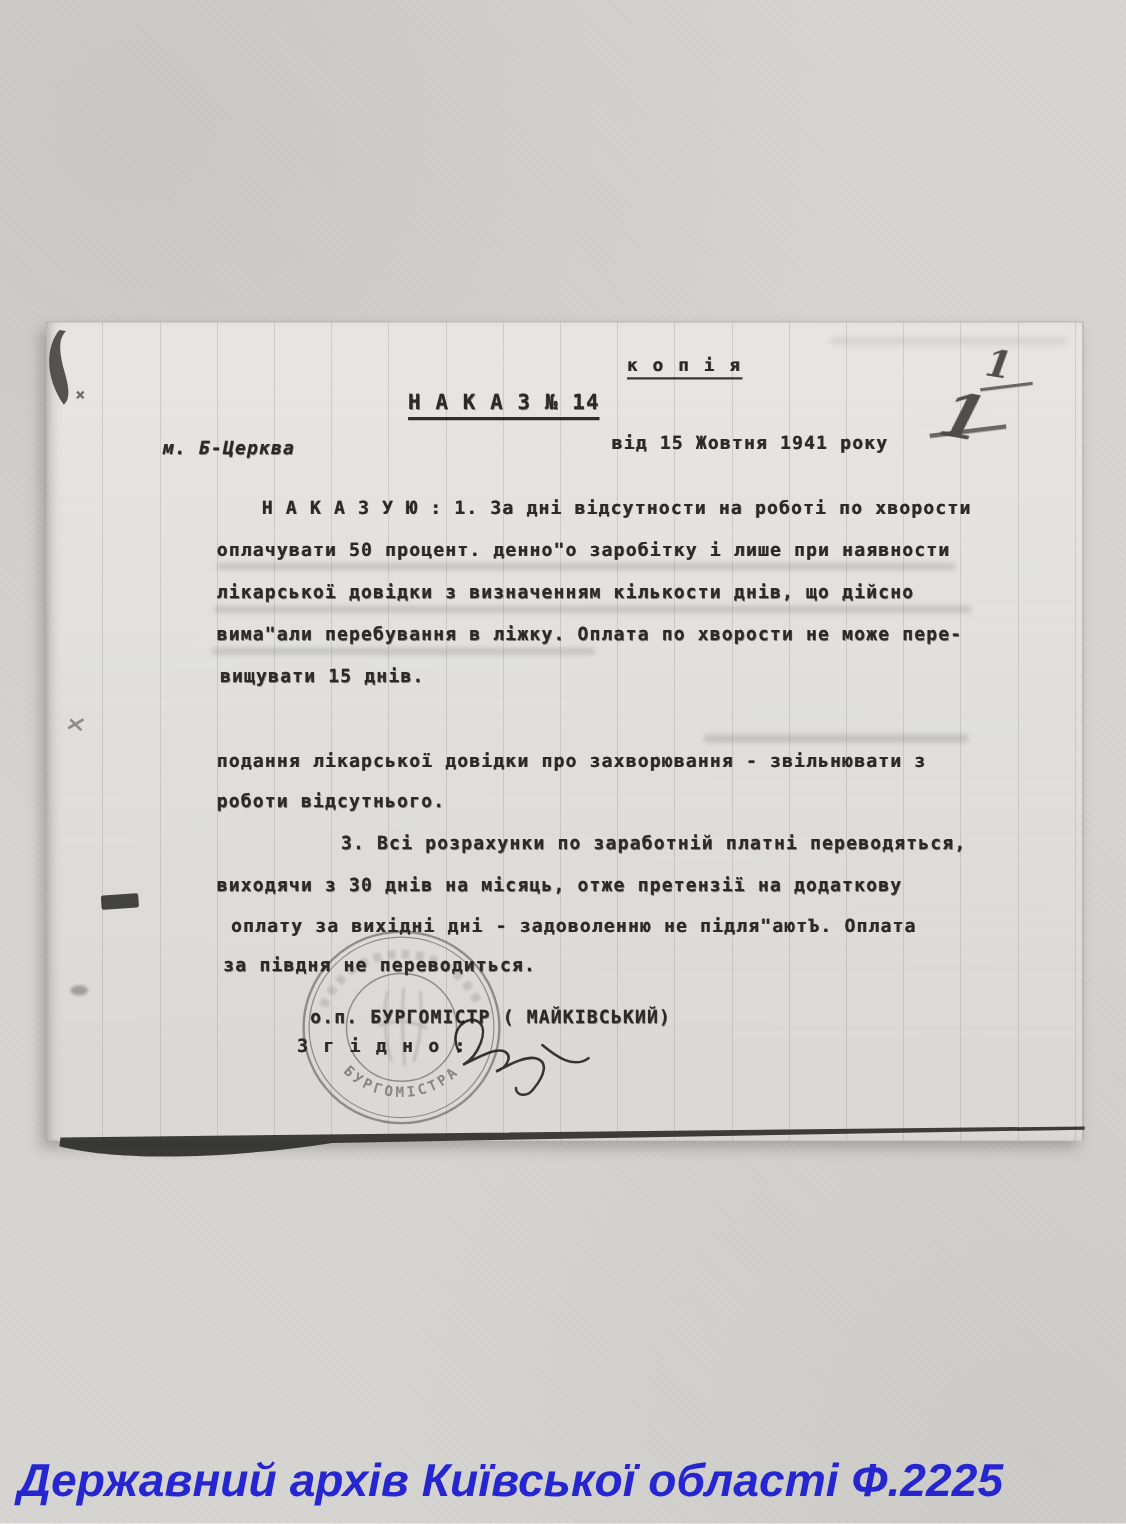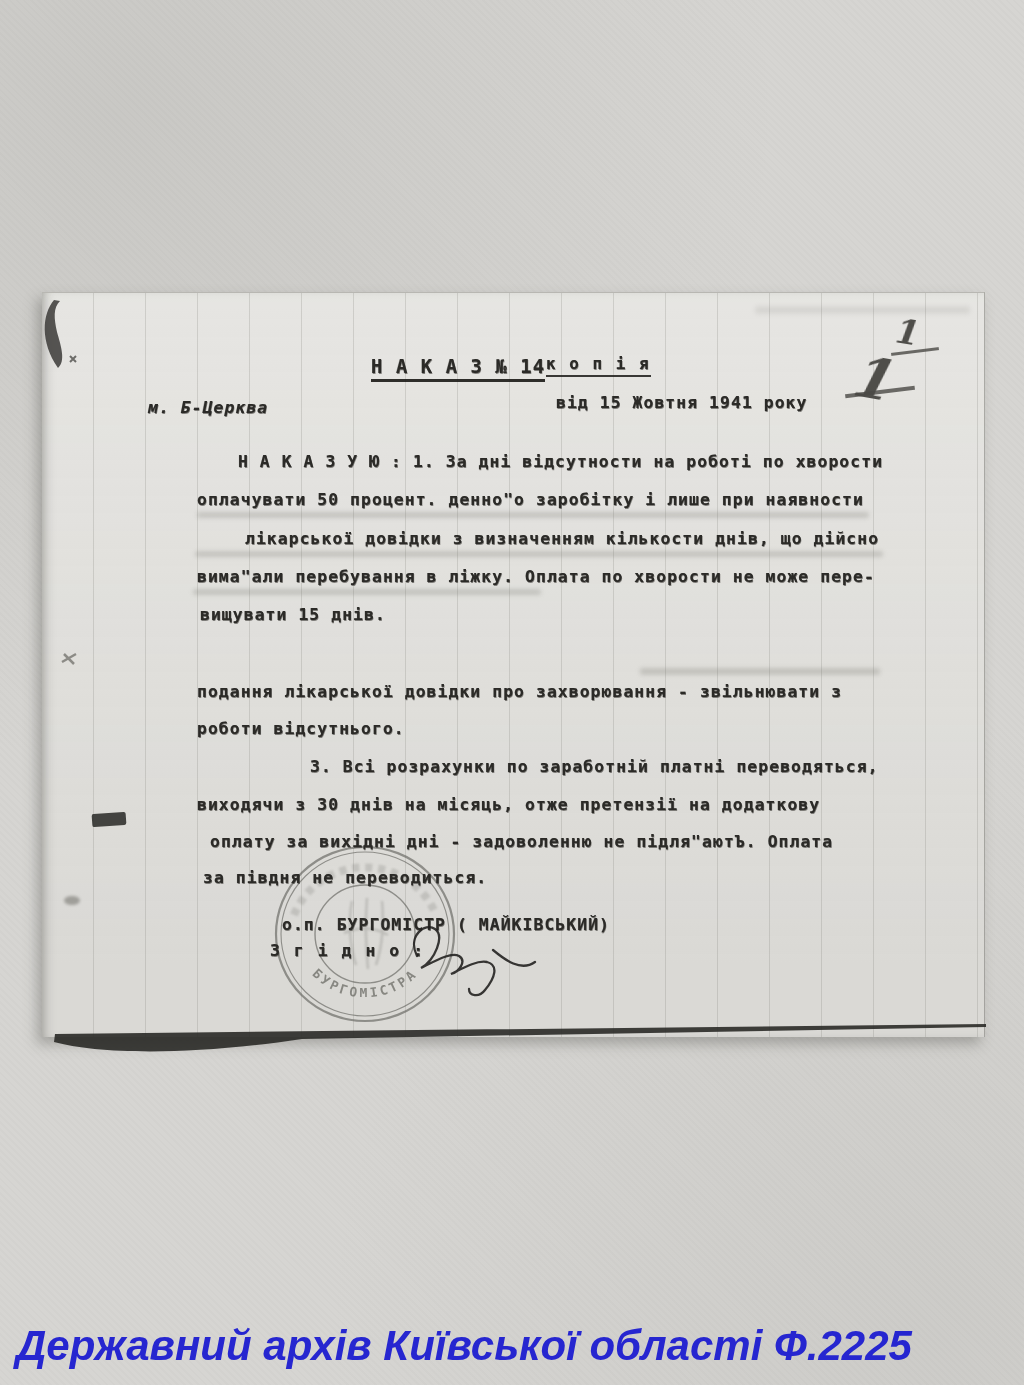--- a/index.html
+++ b/index.html
@@ -90,28 +90,28 @@
       <path d="M 80 58 C 76 78 78 104 84 122"></path>
       <path d="M 95 55 C 93 80 94 106 96 126"></path>
       <path d="M 110 58 C 112 80 110 104 104 122"></path>
       <path d="M 72 90 C 86 84 102 84 116 92"></path>
     </g>
     <text font-family="DejaVu Sans Mono, monospace" font-size="13" font-weight="700" fill="#55554f" letter-spacing="3">
       <textPath href="#starc" startOffset="50%" text-anchor="middle">БУРГОМІСТРА</textPath>
     </text>
   </svg>
 
-  <div class="tl underline2" style="left:546px;top:322px;font-size:16px;letter-spacing:2px;margin-top:32px;">к о п і я</div>
+  <div class="tl underline2" style="left:570px;top:322px;font-size:16px;letter-spacing:2px;">к о п і я</div>
   <div class="tl underline3" style="left:371px;top:355px;font-size:19px;">Н А К А З  № 14</div>
   <div class="tl" style="left:148px;top:398px;font-style:italic;">м. Б-Церква</div>
   <div class="tl" style="left:556px;top:393px;">від 15 Жовтня 1941 року</div>
 
   <div class="tl" style="left:238px;top:452px;">Н А К А З У Ю : 1. За дні відсутности на роботі по хворости</div>
   <div class="tl" style="left:197px;top:490px;">оплачувати 50 процент. денно"о заробітку і лише при наявности</div>
-  <div class="tl" style="left:197px;top:529px;padding-left:48px;">лікарської довідки з визначенням кількости днів, що дійсно</div>
+  <div class="tl" style="left:197px;top:529px;">лікарської довідки з визначенням кількости днів, що дійсно</div>
   <div class="tl" style="left:197px;top:567px;">вима"али перебування в ліжку. Оплата по хворости не може пере-</div>
   <div class="tl" style="left:200px;top:605px;">вищувати 15 днів.</div>
   <div class="tl" style="left:197px;top:682px;">подання лікарської довідки про захворювання -  звільнювати з</div>
   <div class="tl" style="left:197px;top:719px;">роботи відсутнього.</div>
   <div class="tl" style="left:310px;top:757px;">3. Всі розрахунки по заработній платні переводяться,</div>
   <div class="tl" style="left:197px;top:795px;">виходячи з 30 днів на місяць, отже претензії на додаткову</div>
   <div class="tl" style="left:210px;top:832px;">оплату за вихідні дні - задоволенню не підля"аютЪ. Оплата</div>
   <div class="tl" style="left:203px;top:868px;">за півдня не переводиться.</div>
 
   <div class="tl" style="left:282px;top:903px;margin-top:12px;">о.п. БУРГОМІСТР ( МАЙКІВСЬКИЙ)</div>

